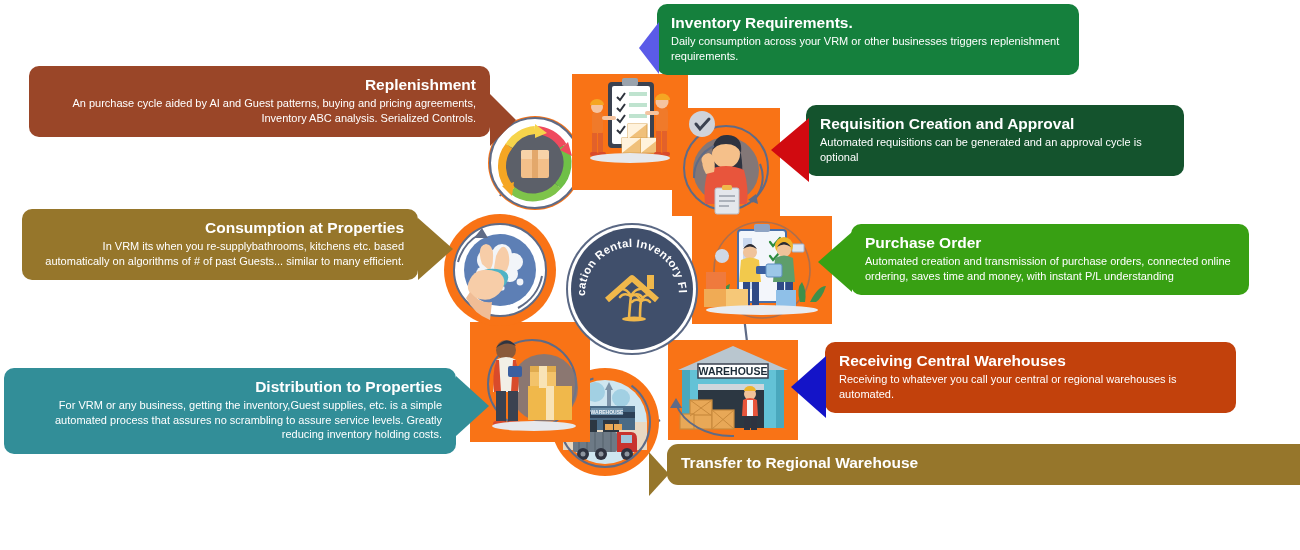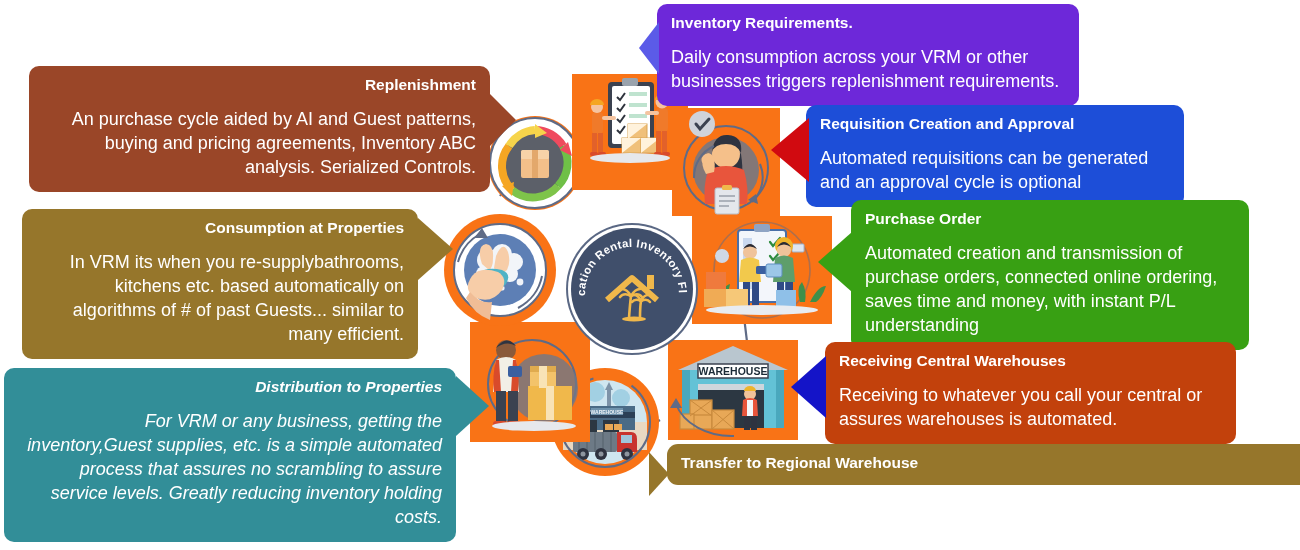--- a/index.html
+++ b/index.html
@@ -6,21 +6,21 @@
   body{
     width:1300px;height:550px;background:#ffffff;overflow:hidden;position:relative;
     font-family:"Liberation Sans",sans-serif;
   }
   #stage{position:absolute;left:0;top:0;width:1300px;height:550px;}
 
   
   .callout{position:absolute;border-radius:10px;color:#fff;box-sizing:border-box;
            padding:10px 14px 12px 14px;}
   .callout .ttl{font-weight:bold;font-size:15.5px;line-height:1.22;display:block;}
-  .callout .bdy{font-size:18px;line-height:1.33;display:block;margin-top:13px;}
+  .callout .bdy{font-size:11px;line-height:1.33;display:block;margin-top:1px;}
   .callout.right-text{text-align:right;}
   .callout.left-text{text-align:left;}
 
   
   .tail{position:absolute;width:0;height:0;}
   .tail.pt-right{border-top:26px solid transparent;border-bottom:26px solid transparent;}
   .tail.pt-left{border-top:26px solid transparent;border-bottom:26px solid transparent;}
 
   
   #badge{position:absolute;left:571px;top:228px;width:122px;height:122px;}
@@ -381,50 +381,50 @@
           <path d="M70,73 q-6,-3 -9,1"></path>
             <path d="M70,73 q6,-3 9,1"></path>
           <path d="M70,73 q-3,-6 -7,-6"></path>
             <path d="M70,73 q3,-6 7,-6"></path>
         </g>
         <ellipse cx="63" cy="91" rx="12" ry="2.6" fill="#f0b84b"></ellipse>
       </g>
     </svg>
   </div>
 
-  <div class="callout left-text" style="left:657px;top:4px;width:422px;background:#6d28d9;">
+  <div class="callout left-text" style="left:657px;top:4px;width:422px;background:#15803d;">
     <span class="ttl">Inventory Requirements.</span>
     <span class="bdy">Daily consumption across your VRM or other businesses triggers replenishment requirements.</span>
   </div>
   <div class="tail pt-left" style="left:639px;top:22px;border-right:20px solid #5b5be8;"></div>
 
-  <div class="callout left-text" style="left:806px;top:105px;width:378px;background:#1d4ed8;">
+  <div class="callout left-text" style="left:806px;top:105px;width:378px;background:#14532d;">
     <span class="ttl">Requisition Creation and Approval</span>
     <span class="bdy">Automated requisitions can be generated and an approval cycle is optional</span>
   </div>
   <div class="tail pt-left" style="left:771px;top:118px;border-right:38px solid #d10a10;border-top:32px solid transparent;border-bottom:32px solid transparent;"></div>
 
-  <div class="callout left-text" style="left:851px;top:200px;width:398px;background:#38a013;">
+  <div class="callout left-text" style="left:851px;top:224px;width:398px;background:#38a013;">
     <span class="ttl">Purchase Order</span>
     <span class="bdy">Automated creation and transmission of purchase orders, connected online ordering, saves time and money, with instant P/L understanding</span>
   </div>
   <div class="tail pt-left" style="left:818px;top:232px;border-right:34px solid #38a013;border-top:30px solid transparent;border-bottom:30px solid transparent;"></div>
 
   <div class="callout left-text" style="left:825px;top:342px;width:411px;background:#c2410c;">
     <span class="ttl">Receiving Central Warehouses</span>
-    <span class="bdy">Receiving to whatever you call your central or assures warehouses is automated.</span>
+    <span class="bdy">Receiving to whatever you call your central or regional warehouses is automated.</span>
   </div>
   <div class="tail pt-left" style="left:791px;top:356px;border-right:35px solid #1414c8;border-top:31px solid transparent;border-bottom:31px solid transparent;"></div>
 
   <div class="callout left-text" style="left:667px;top:444px;width:745px;background:#96762b;border-radius:11px;">
     <span class="ttl">Transfer to Regional Warehouse</span>
   </div>
   <div class="tail pt-right" style="left:649px;top:452px;border-left:20px solid #96762b;border-top:22px solid transparent;border-bottom:22px solid transparent;"></div>
 
-  <div class="callout right-text" style="left:4px;top:368px;width:452px;background:#328e98;font-style:italic;">
+  <div class="callout right-text" style="left:4px;top:368px;width:452px;background:#328e98;">
     <span class="ttl">Distribution to Properties</span>
     <span class="bdy">For VRM or any business, getting the inventory,Guest supplies, etc. is a simple automated process that assures no scrambling to assure service levels. Greatly reducing inventory holding costs.</span>
   </div>
   <div class="tail pt-right" style="left:456px;top:376px;border-left:33px solid #328e98;border-top:30px solid transparent;border-bottom:30px solid transparent;"></div>
 
   <div class="callout right-text" style="left:22px;top:209px;width:396px;background:#96762b;">
     <span class="ttl">Consumption at Properties</span>
     <span class="bdy">In VRM its when you re-supplybathrooms, kitchens etc. based automatically on algorithms of # of past Guests... similar to many efficient.</span>
   </div>
   <div class="tail pt-right" style="left:418px;top:218px;border-left:35px solid #96762b;border-top:31px solid transparent;border-bottom:31px solid transparent;"></div>

